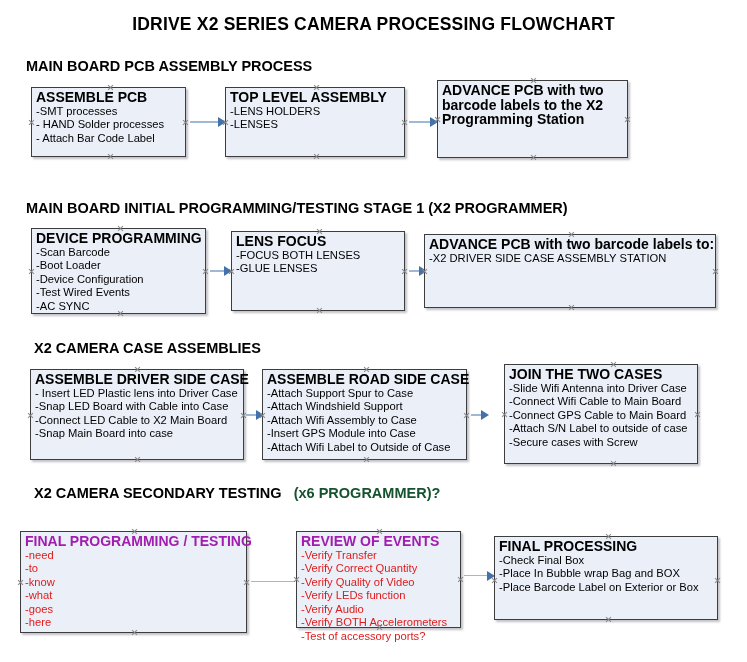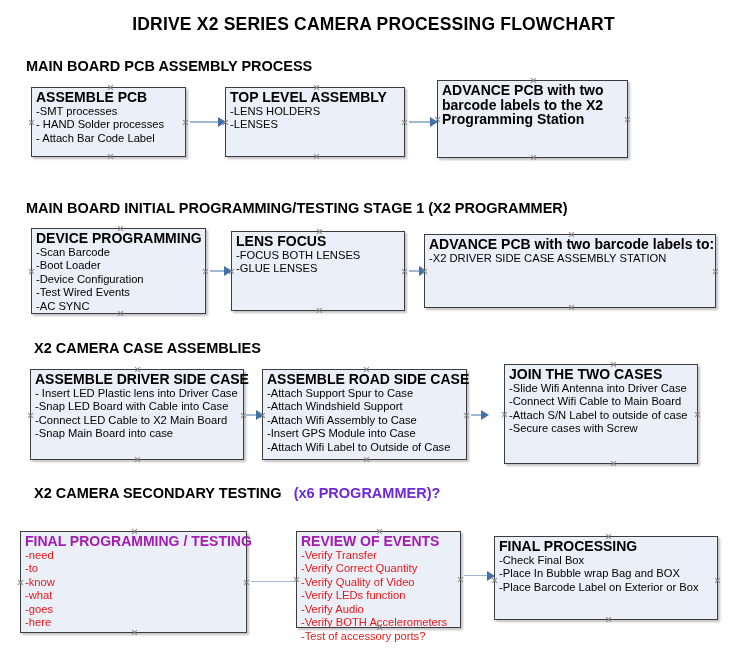--- a/index.html
+++ b/index.html
@@ -11,21 +11,21 @@
   .page{position:relative;width:747px;height:662px;overflow:hidden;}
 
   .title{
     position:absolute;left:0;top:14px;width:747px;text-align:center;
     font-size:17.5px;font-weight:bold;color:#000;letter-spacing:.2px;
   }
   .section{
     position:absolute;font-size:14.5px;font-weight:bold;color:#000;
     white-space:nowrap;
   }
-  .section .red{color:#6d28d9;}
+  .section .red{color:#14532d;}
 
   .box{
     position:absolute;box-sizing:border-box;
     background:#eaeff8;border:1.3px solid #3d3d3d;
     box-shadow:2px 2px 2px rgba(120,120,130,.45);
     padding:2px 3px 0 4px;overflow:visible;
   }
   .box .hd{
     font-size:14px;font-weight:bold;color:#000;line-height:14.5px;
     white-space:nowrap;
@@ -186,20 +186,21 @@
   </div>
 
   <div class="conn" style="left:471px;top:414px;width:14px;"></div>
   <div class="arrowhead" style="left:481px;top:410px;"></div>
 
   <div class="box" style="left:487px;top:364px;width:194px;height:100px;margin-left:17px;">
     <div class="hd">JOIN THE TWO CASES</div>
     <ul>
       <li>-Slide Wifi Antenna into Driver Case</li>
       <li>-Connect Wifi Cable to Main Board</li>
+      <li>-Connect GPS Cable to Main Board</li>
       <li>-Attach S/N Label to outside of case</li>
       <li>-Secure cases with Screw</li>
     </ul>
     <div class="xh" style="left:105px;top:-4px;"></div>
     <div class="xh" style="left:105px;bottom:-4px;"></div>
     <div class="xh" style="left:-4px;top:46px;"></div>
     <div class="xh" style="right:-4px;top:46px;"></div>
   </div>
 
   <div class="section" style="left:34px;top:485px;">

